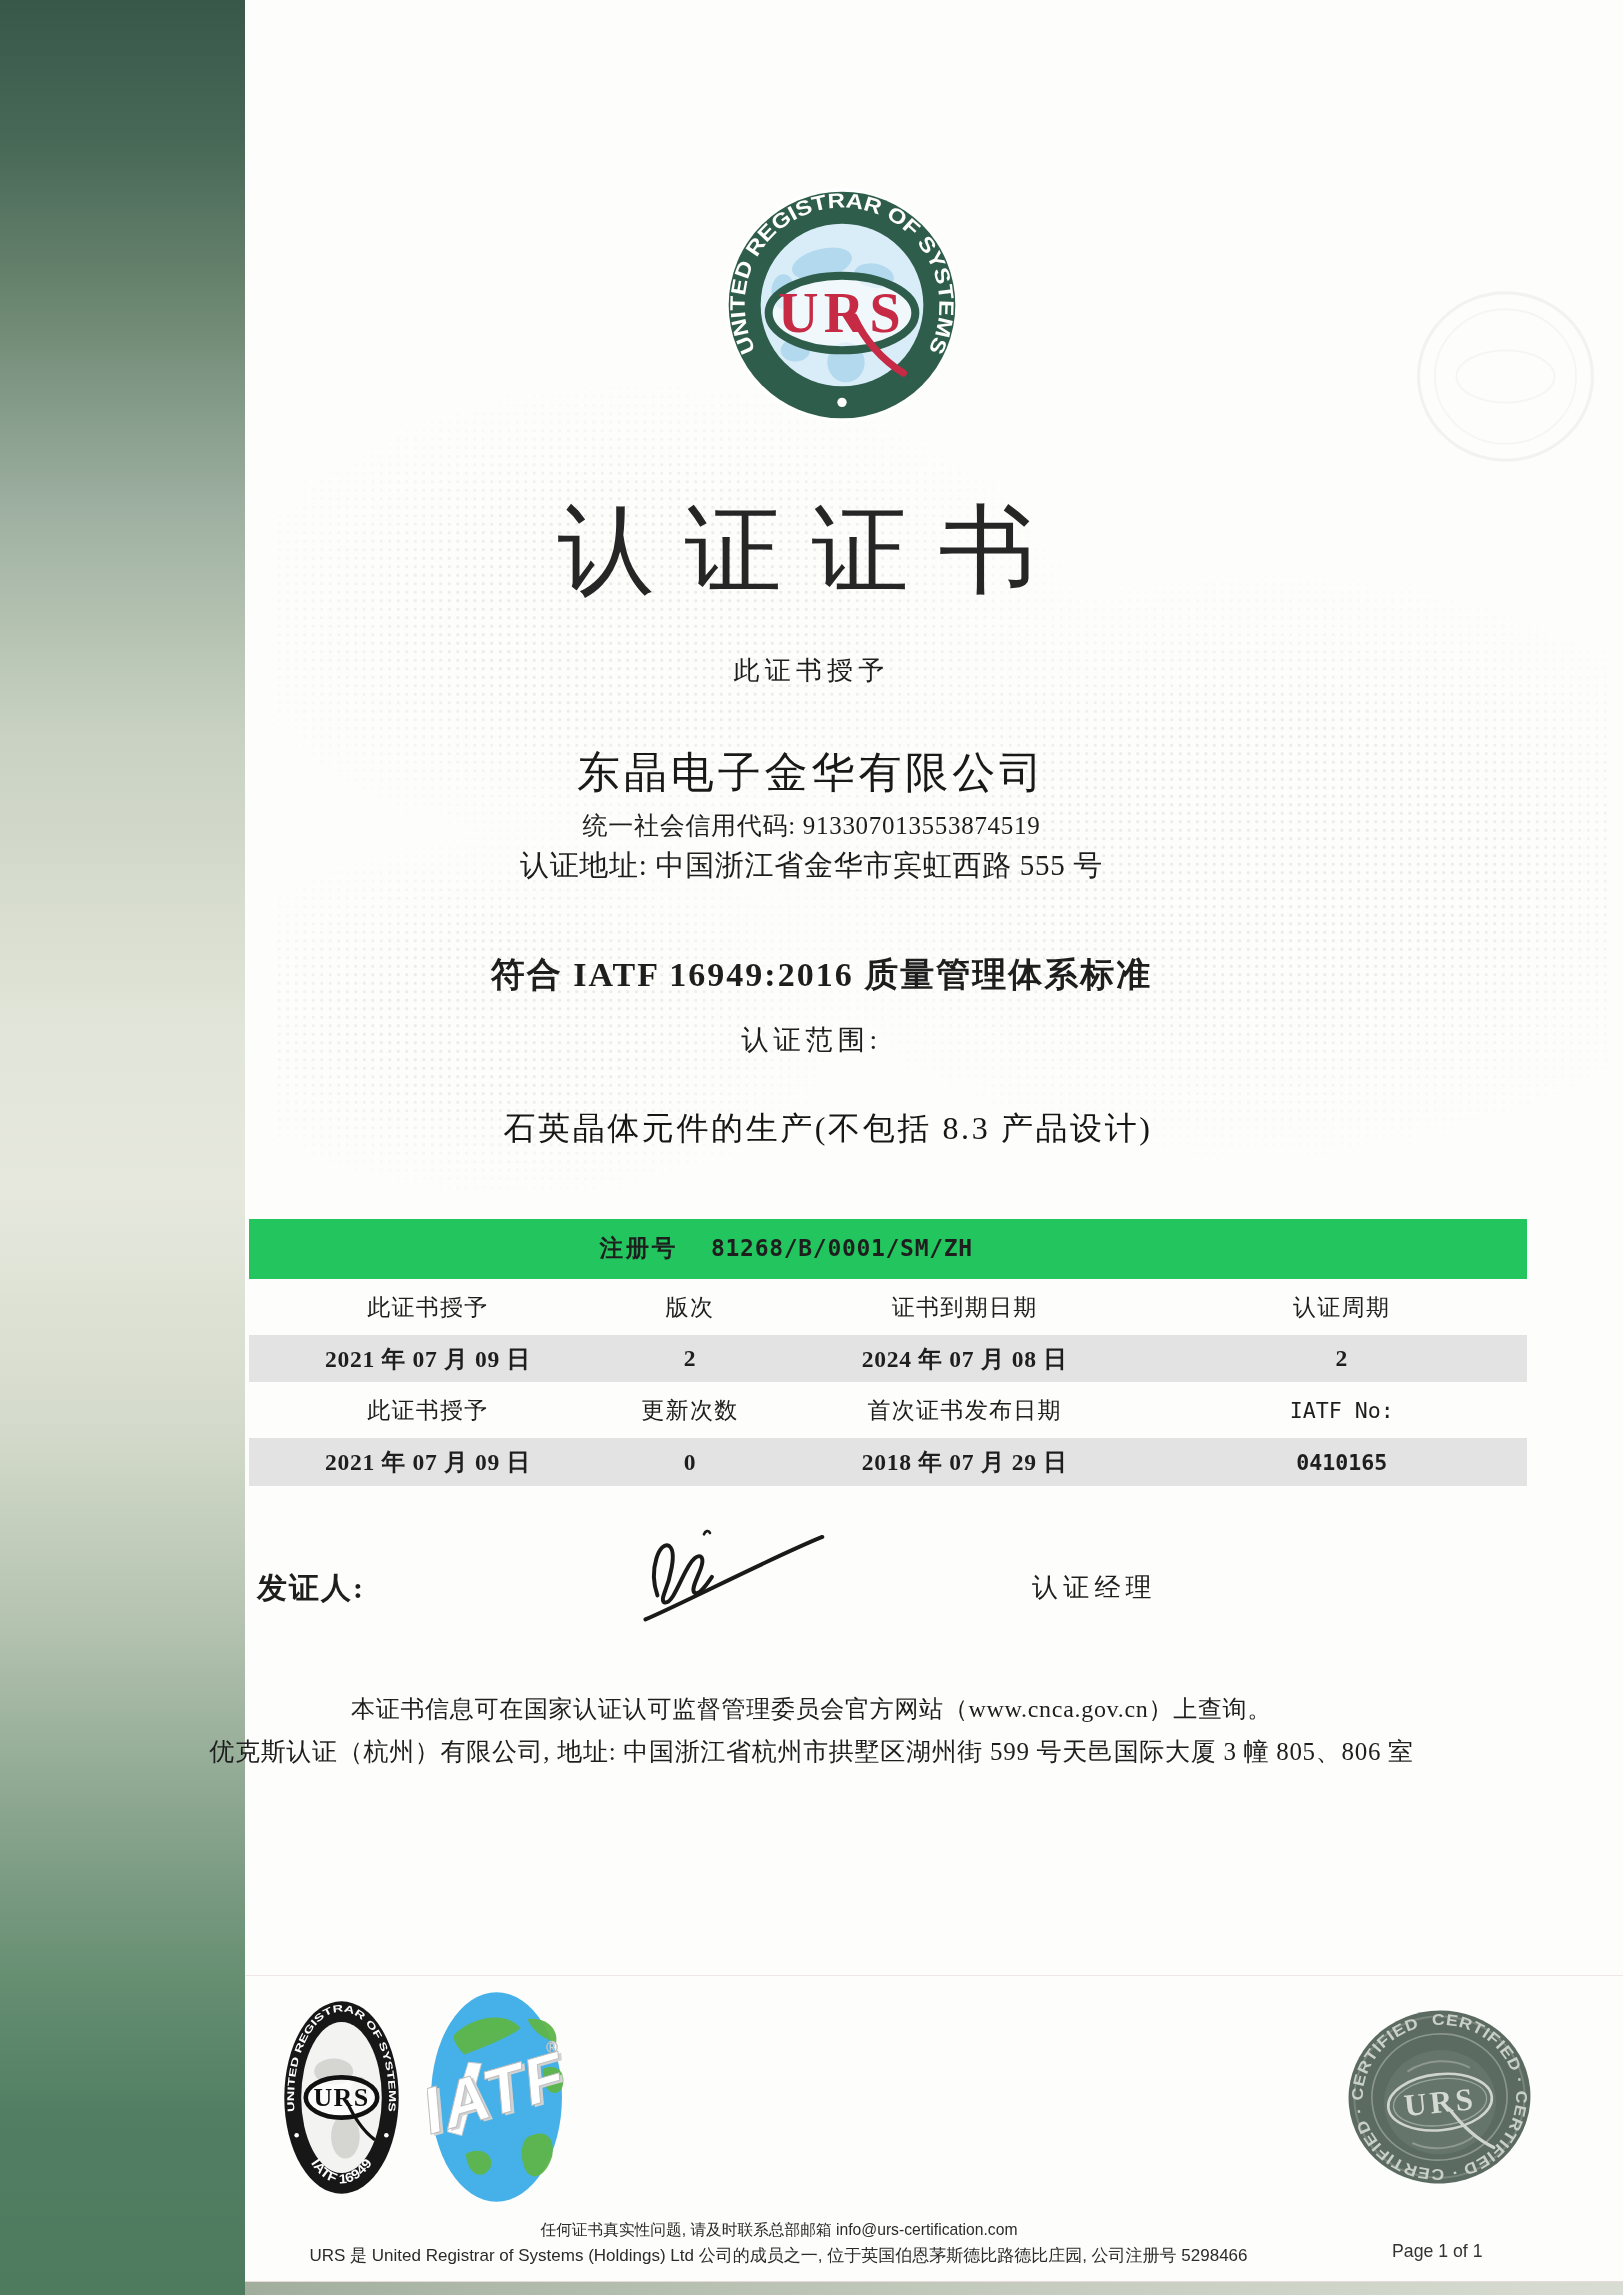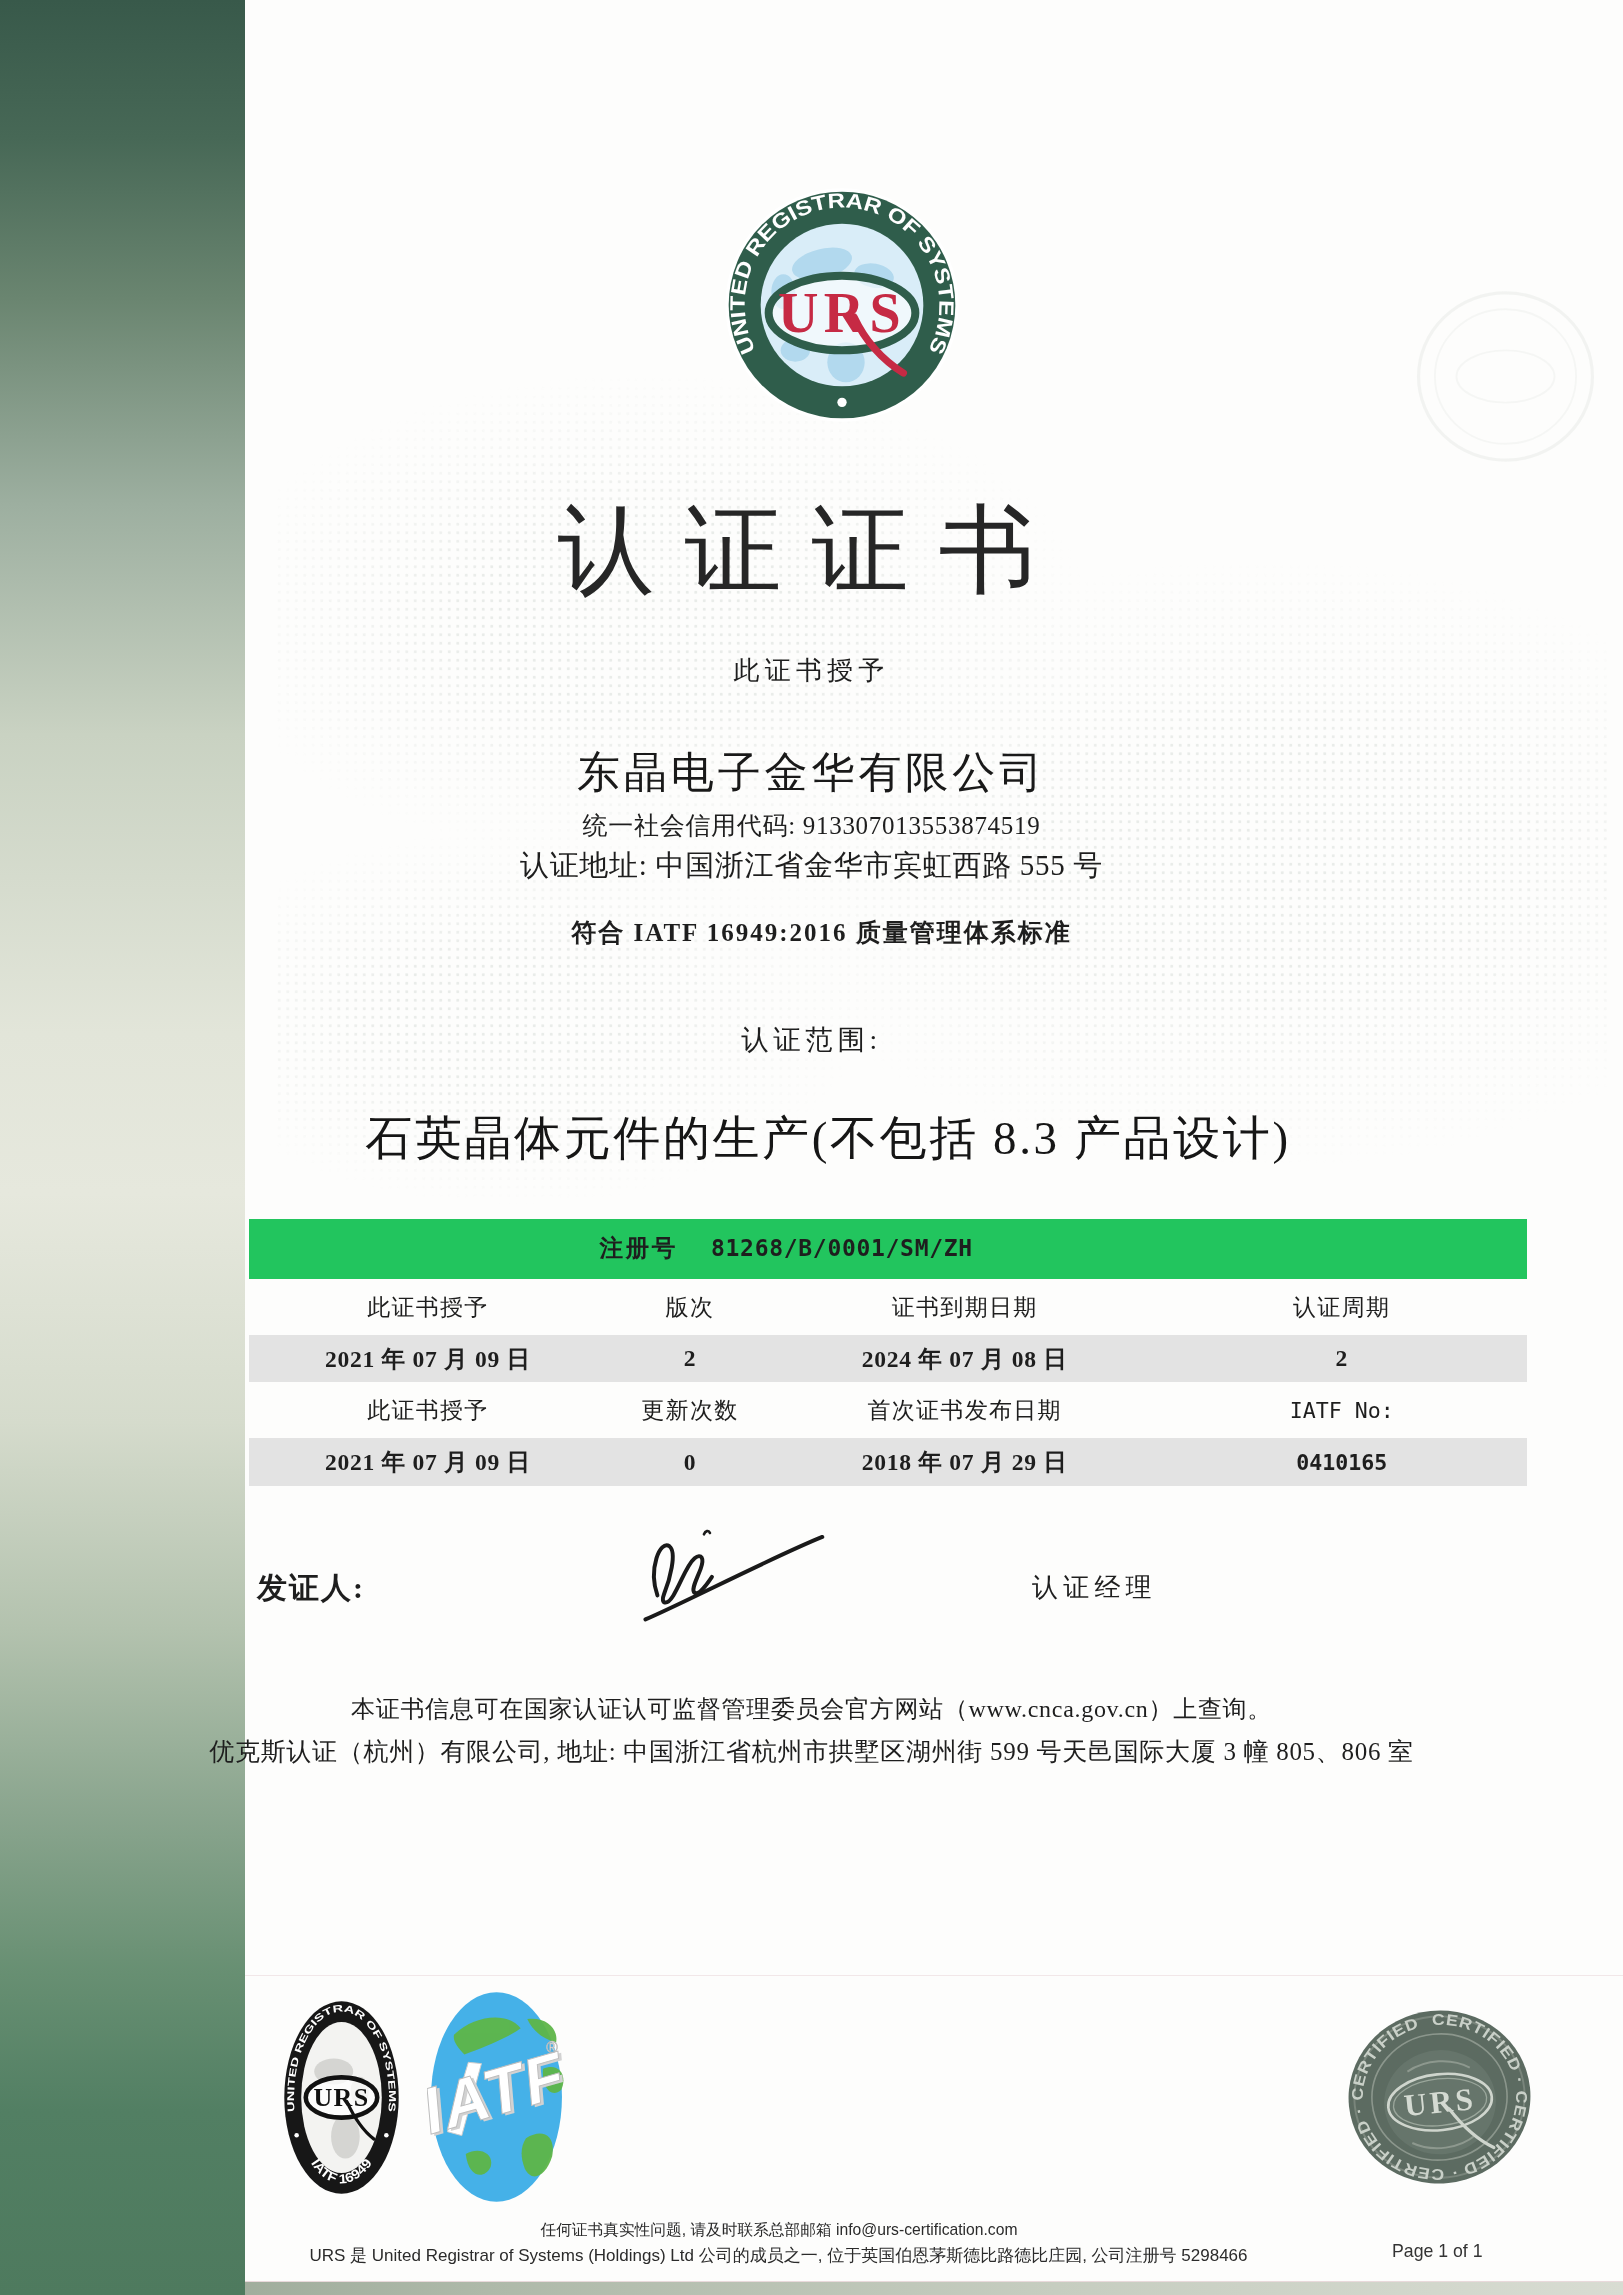--- a/index.html
+++ b/index.html
@@ -32,23 +32,23 @@
         radial-gradient(ellipse 40% 32% at 18% 72%,#000 25%,transparent 65%);}
 
   .abs{position:absolute;}
   .center-line{left:0;right:0;text-align:center;white-space:nowrap;z-index:4;}
 
   .title{top:486px;font-size:97px;letter-spacing:30px;font-weight:400;color:#262626;}
   .granted{top:653px;font-size:26px;letter-spacing:5.2px;}
   .company{top:744px;font-size:43px;letter-spacing:3.9px;color:#191919;}
   .credit{top:809px;font-size:25px;font-weight:400;letter-spacing:0.7px;}
   .address{top:846px;font-size:29px;letter-spacing:0.7px;}
-  .standard{top:916px;font-size:25px;font-weight:700;letter-spacing:2px;padding-left:20px;}
+  .standard{top:952px;font-size:34px;font-weight:700;letter-spacing:2px;padding-left:20px;}
   .scope-label{top:1022px;font-size:27.5px;letter-spacing:4.6px;}
-  .scope{top:1107px;font-size:47px;letter-spacing:2.6px;color:#161616;padding-left:33px;}
+  .scope{top:1107px;font-size:32px;letter-spacing:2.6px;color:#161616;padding-left:33px;}
 
   
   .reg-table{position:absolute;left:249px;top:1219px;width:1278px;z-index:4;}
   .row-reg{position:relative;height:60px;background:#22c55e;}
   .reg-label{position:absolute;left:0;top:0;width:429px;text-align:right;line-height:59px;
              font-size:23.6px;font-weight:700;letter-spacing:2.6px;}
   .reg-value{position:absolute;left:462px;top:0;line-height:59px;
              font-family:"DejaVu Sans Mono","Liberation Mono",monospace;font-size:23px;font-weight:700;letter-spacing:0.7px;}
   .grid-row{display:grid;grid-template-columns:28% 13% 30% 29%;align-items:center;text-align:center;}
   .h-row{height:56px;font-size:23px;letter-spacing:1.3px;}

